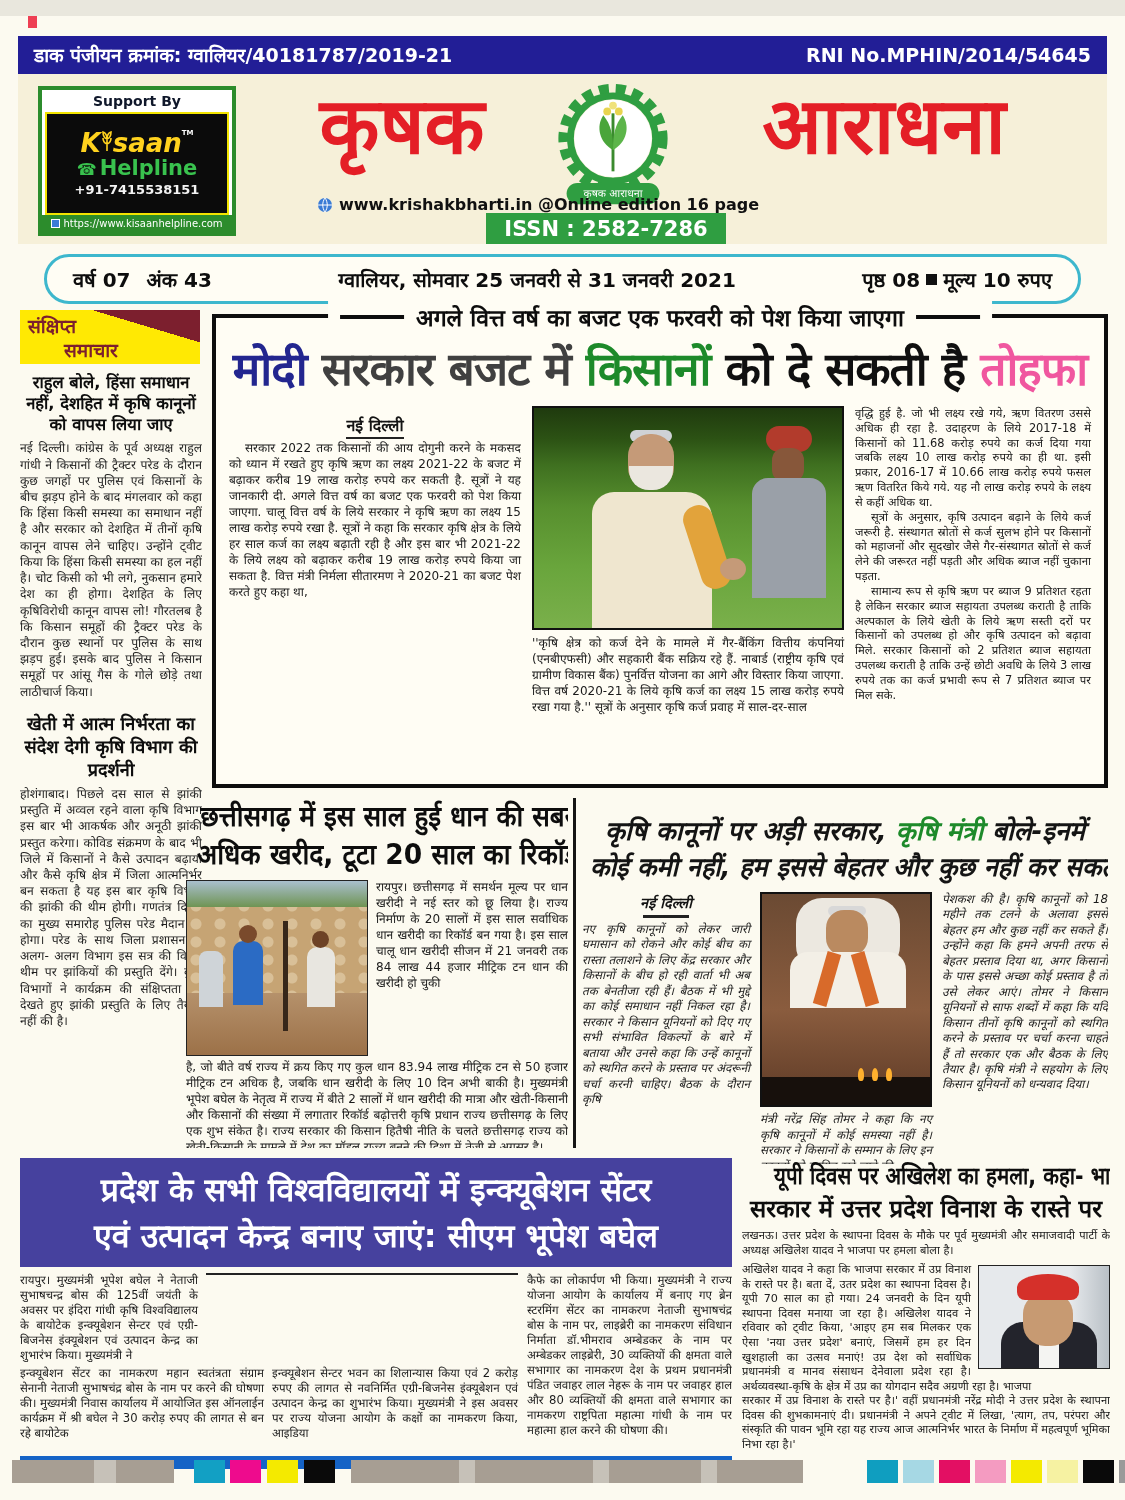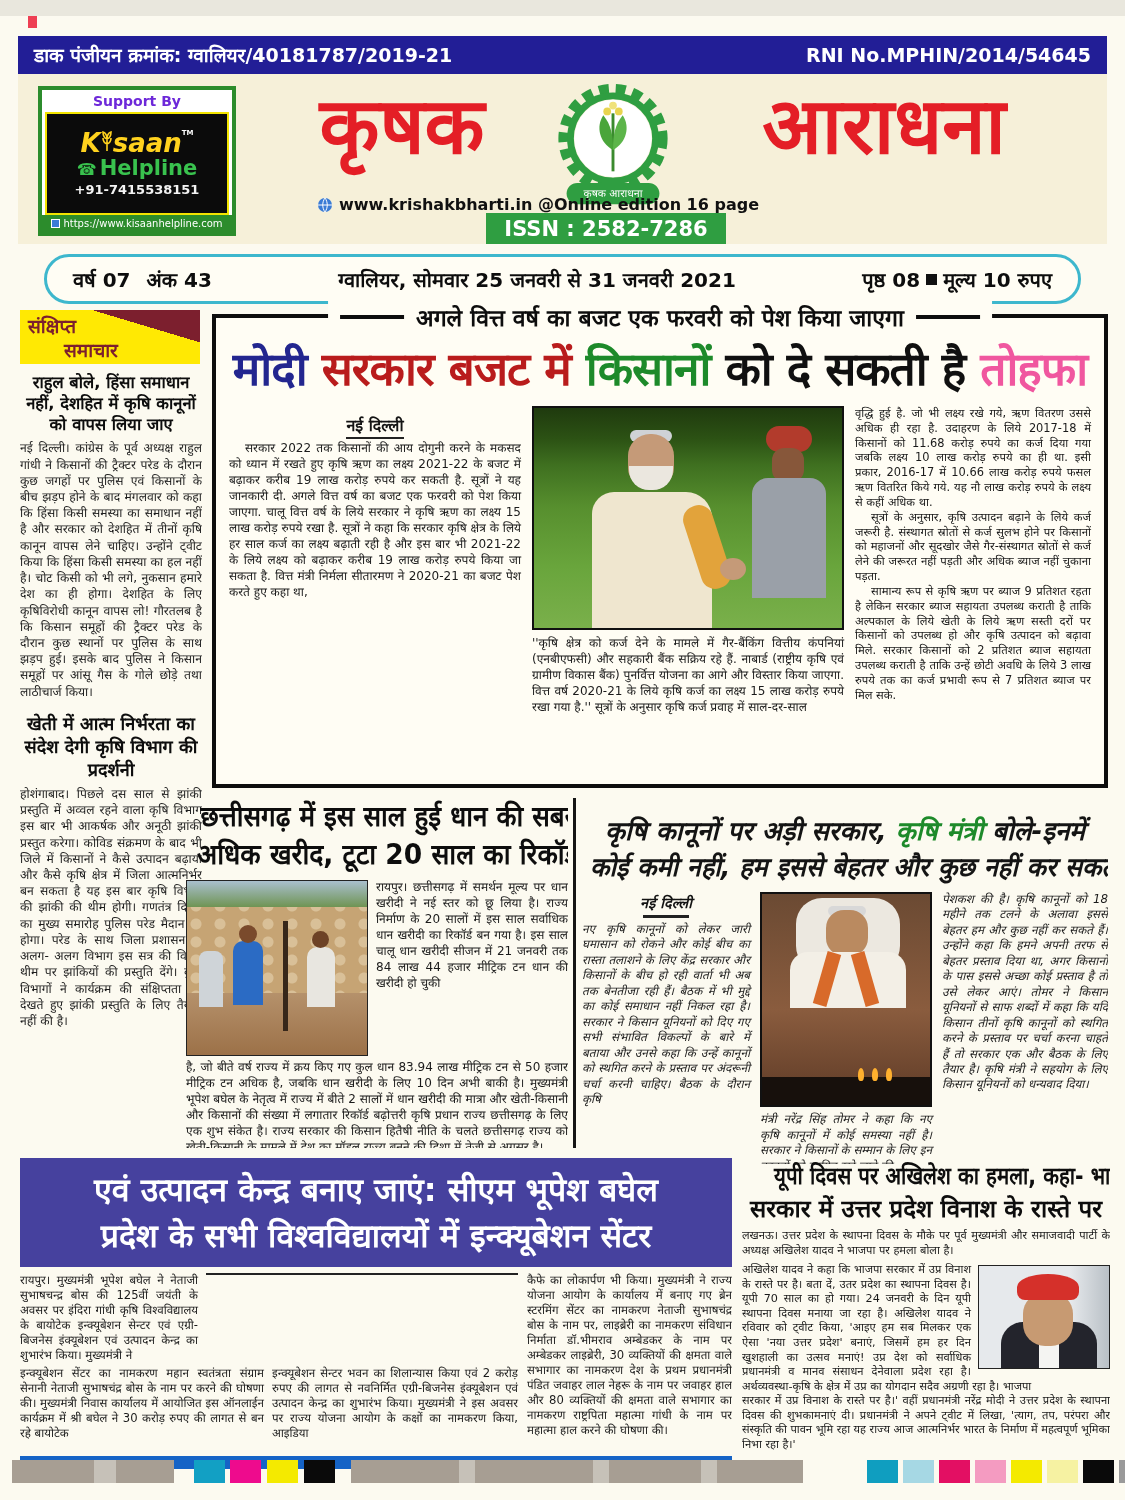--- a/index.html
+++ b/index.html
@@ -19,21 +19,21 @@
     background:#221e96; color:#fff; display:flex; align-items:center;
     justify-content:space-between; padding:0 16px; font-size:19px; font-weight:bold;
   }
 
   
   .masthead{ position:absolute; left:18px; top:58px; width:1089px; height:170px; background:#f6f0d9; }
   .support-box{
     position:absolute; left:20px; top:12px; width:198px; height:150px;
     border:4px solid #2c8c2c; background:#fff; display:flex; flex-direction:column;
   }
-  .support-label{ text-align:center; font-size:14px; font-weight:bold; padding:3px 0; color:#6d28d9; }
+  .support-label{ text-align:center; font-size:14px; font-weight:bold; padding:3px 0; color:#0f172a; }
   .support-black{
     flex:1; background:#0b0b0b; border:2px solid #f2e400; margin:0 3px;
     display:flex; flex-direction:column; align-items:center; justify-content:center; gap:1px;
   }
   .brand-line{ color:#ffd21e; font-weight:bold; font-style:italic; font-size:26px; line-height:1; display:flex; align-items:flex-start; }
   .brand-line sup{ color:#fff; font-size:7px; font-style:normal; }
   .helpline-line{ color:#39c24e; font-weight:bold; font-size:21px; line-height:1.1; }
   .phone-glyph{ font-style:normal; font-size:16px; margin-right:3px; }
   .brand-phone{ color:#f3f3f3; font-size:13px; font-weight:bold; }
   .support-url{
@@ -277,21 +277,21 @@
   </div>
 
   <div class="lead-box">
     <div class="kicker">
       <span class="kick-line"></span>
       <span class="txt">अगले वित्त वर्ष का बजट एक फरवरी को पेश किया जाएगा</span>
       <span class="kick-line"></span>
     </div>
     <div class="fit-wrap lead-headline">
       <span data-fit="">
-        <span style="color: rgb(35, 38, 143);">मोदी </span><span style="color: #b91c1c;">सरकार बजट में </span><span style="color: rgb(29, 138, 42);">किसानों </span><span style="color: rgb(16, 16, 16);">को दे सकती है </span><span style="color: rgb(240, 87, 159);">तोहफा</span>
+        <span style="color: rgb(35, 38, 143);">मोदी </span><span style="color: #404040;">सरकार बजट में </span><span style="color: rgb(29, 138, 42);">किसानों </span><span style="color: rgb(16, 16, 16);">को दे सकती है </span><span style="color: rgb(240, 87, 159);">तोहफा</span>
       </span>
     </div>
     <div class="lead-cols">
       <div class="lcol1">
         <div class="dateline"><b>नई दिल्ली</b></div>
         <p class="body-p ind">सरकार 2022 तक किसानों की आय दोगुनी करने के मकसद को ध्यान में रखते हुए कृषि ऋण का लक्ष्य 2021-22 के बजट में बढ़ाकर करीब 19 लाख करोड़ रुपये कर सकती है. सूत्रों ने यह जानकारी दी. अगले वित्त वर्ष का बजट एक फरवरी को पेश किया जाएगा. चालू वित्त वर्ष के लिये सरकार ने कृषि ऋण का लक्ष्य 15 लाख करोड़ रुपये रखा है. सूत्रों ने कहा कि सरकार कृषि क्षेत्र के लिये हर साल कर्ज का लक्ष्य बढ़ाती रही है और इस बार भी 2021-22 के लिये लक्ष्य को बढ़ाकर करीब 19 लाख करोड़ रुपये किया जा सकता है. वित्त मंत्री निर्मला सीतारमण ने 2020-21 का बजट पेश करते हुए कहा था,</p>
       </div>
       <div class="lcol2">
         <div class="photo-frame ph-modi">
           <div class="hair"></div>
@@ -368,22 +368,22 @@
         <p class="body-p" style="margin-top:5px;">मंत्री नरेंद्र सिंह तोमर ने कहा कि नए कृषि कानूनों में कोई समस्या नहीं है। सरकार ने किसानों के सम्मान के लिए इन कानूनों को स्थगित रखे जाने की</p>
       </div>
       <div class="mcol3">
         <p class="body-p">पेशकश की है। कृषि कानूनों को 18 महीने तक टलने के अलावा इससे बेहतर हम और कुछ नहीं कर सकते हैं। उन्होंने कहा कि हमने अपनी तरफ से बेहतर प्रस्ताव दिया था, अगर किसानों के पास इससे अच्छा कोई प्रस्ताव है तो उसे लेकर आएं। तोमर ने किसान यूनियनों से साफ शब्दों में कहा कि यदि किसान तीनों कृषि कानूनों को स्थगित करने के प्रस्ताव पर चर्चा करना चाहते हैं तो सरकार एक और बैठक के लिए तैयार है। कृषि मंत्री ने सहयोग के लिए किसान यूनियनों को धन्यवाद दिया।</p>
       </div>
     </div>
   </div>
 
   <div class="cm">
     <div class="cm-head">
+      <div class="fit-wrap"><span data-fit="">प्रदेश के सभी विश्वविद्यालयों में इन्क्यूबेशन सेंटर</span></div>
       <div class="fit-wrap"><span data-fit="">एवं उत्पादन केन्द्र बनाए जाएं: सीएम भूपेश बघेल</span></div>
-      <div class="fit-wrap"><span data-fit="">प्रदेश के सभी विश्वविद्यालयों में इन्क्यूबेशन सेंटर</span></div>
     </div>
     <div class="cm-body">
       <div class="cm-left">
         <div class="cm-row1">
           <p class="body-p cm-c1">रायपुर। मुख्यमंत्री भूपेश बघेल ने नेताजी सुभाषचन्द्र बोस की 125वीं जयंती के अवसर पर इंदिरा गांधी कृषि विश्वविद्यालय के बायोटेक इन्क्यूबेशन सेन्टर एवं एग्री-बिजनेस इंक्यूबेशन एवं उत्पादन केन्द्र का शुभारंभ किया। मुख्यमंत्री ने</p>
           <div class="cm-photo ph-meet">
             <div class="pillars"></div>
 
             <div class="table"></div>
 

